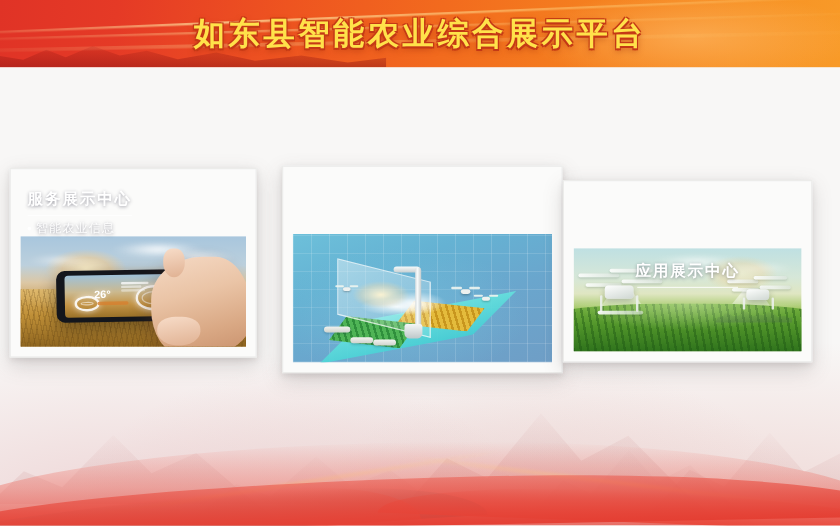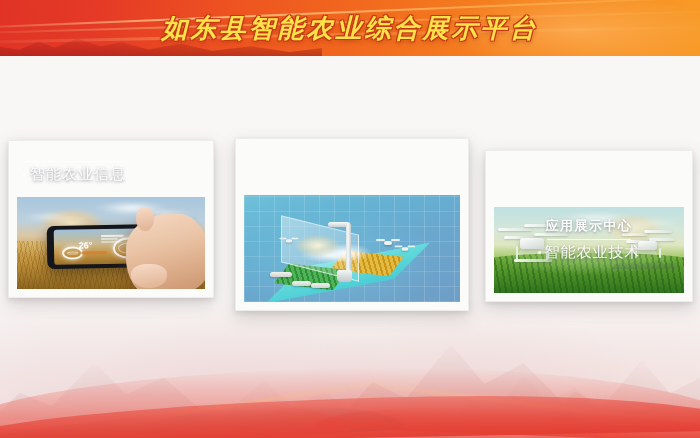--- a/index.html
+++ b/index.html
@@ -86,21 +86,21 @@
     clip-path:polygon(0% 100%, 0% 58%, 6% 72%, 12% 34%, 17% 62%, 24% 20%,
                       31% 56%, 38% 38%, 46% 70%, 56% 44%, 66% 76%, 78% 56%, 90% 82%, 100% 64%, 100% 100%);
   }
   #header-title {
     position:absolute; inset:0; display:flex; align-items:center; justify-content:center;
     font-size:26px; font-weight:bold; letter-spacing:3px;
     color:#ffe24a;
     text-shadow:
       0 0 1px #c8361a, 1px 1px 0 #c43a16, -1px 1px 0 #c43a16,
       1px -1px 0 #c43a16, -1px -1px 0 #c43a16, 0 2px 5px rgba(150,40,10,.55);
-    white-space:nowrap; z-index:3;font-style:italic;
+    white-space:nowrap; z-index:3;
   }
 
   
   .card {
     position:absolute; z-index:3;
     background:#fbfbfa;
     border:1px solid #ececea;
     box-shadow:0 6px 16px rgba(90,80,80,.22), 0 2px 5px rgba(90,80,80,.14);
     overflow:hidden;
   }
@@ -113,21 +113,21 @@
   .card-text { position:absolute; z-index:9; color:#fff; }
   .card-title {
     font-size:13px; font-weight:bold; letter-spacing:1.5px;
     text-shadow:0 1px 3px rgba(40,40,60,.45);
     white-space:nowrap;
   }
   .title-rule { height:1px; background:rgba(255,255,255,.75); margin:4px 0 3px; }
   .sub-row { display:flex; align-items:center; gap:4px; }
   .sub-dot { width:3px; height:3px; border-radius:50%; background:#fff; flex:0 0 auto; }
   .card-sub {
-    font-size:15px; letter-spacing:1px; color:rgba(255,255,255,.95);
+    font-size:10px; letter-spacing:1px; color:rgba(255,255,255,.95);
     text-shadow:0 1px 3px rgba(40,40,60,.5); white-space:nowrap;
   }
 
   
   #card-1 { left:8px;  top:140px; width:206px; height:158px; }
   #scene-1 {
     background:
       linear-gradient(180deg, #a8c6dd 0%, #bcd0dd 26%, #dcc7a4 42%, #c79a52 62%, #a8792f 100%);
   }
   .cloud {
@@ -254,21 +254,21 @@
   .drone {
     position:absolute; width:20px; height:9px;
   }
   .drone .body { position:absolute; left:6px; top:3px; width:8px; height:4px;
     background:#eef1ef; border-radius:2px; box-shadow:0 1px 2px rgba(0,0,0,.25); }
   .drone .rotor { position:absolute; top:1px; width:9px; height:2px;
     background:rgba(240,245,240,.9); border-radius:1px; }
   .drone .rotor.l { left:-2px; } .drone .rotor.r { right:-2px; }
 
   
-  #card-3 { left:485px; top:150px; width:208px; height:152px; }
+  #card-3 { left:469px; top:150px; width:208px; height:152px; }
   #scene-3 {
     background:linear-gradient(180deg,#bfe0e2 0%, #d6e7d8 28%, #dfe6c2 44%, #a7ca6c 58%, #5d9b34 78%, #3f7d22 100%);
   }
   .field3 {
     position:absolute; left:-10%; right:-10%; bottom:0; height:46%;
     background:
       repeating-linear-gradient(80deg, rgba(26,82,18,.40) 0 2px, rgba(26,82,18,0) 2px 6px),
       linear-gradient(180deg,#76b23f 0%, #4f9329 48%, #2f731c 100%);
     border-radius:46% 46% 0 0 / 26% 26% 0 0;
   }
@@ -352,20 +352,21 @@
         </div>
       </div>
 
       <div class="hand">
         <div class="finger" style="left:12%;top:-8%;width:22%;height:30%;"></div>
         <div class="finger" style="left:6%;top:62%;width:44%;height:30%;"></div>
       </div>
     </div>
 
     <div class="card-text" style="left:6px;top:8px;text-align:left;">
+      <div class="card-title">服务展示中心</div>
       <div class="title-rule"></div>
       <div class="sub-row">
         <span class="sub-dot"></span>
         <span class="card-sub">智能农业信息</span>
       </div>
     </div>
   </div>
 </div>
 
 <div class="card" id="card-2">
@@ -440,19 +441,15 @@
         <div class="bd-blade" style="left:27px;top:9px;width:26px;"></div>
         <div class="bd-body" style="left:16px;top:12px;width:19px;height:9px;"></div>
         <div class="bd-leg" style="left:13px;top:19px;height:10px;"></div>
         <div class="bd-leg" style="left:37px;top:19px;height:10px;"></div>
       </div>
     </div>
 
     <div class="card-text" style="left:0;right:0;top:58px;text-align:center;">
       <div class="card-title">应用展示中心</div>
       <div class="title-rule" style="margin-left:auto;margin-right:auto;width:84px;"></div>
-      <div class="sub-row" style="justify-content:center;">
-        <span class="sub-dot"></span>
-        <span class="card-sub">智能农业技术</span>
-      </div>
     </div>
   </div>
 </div>
 
 </body></html>

